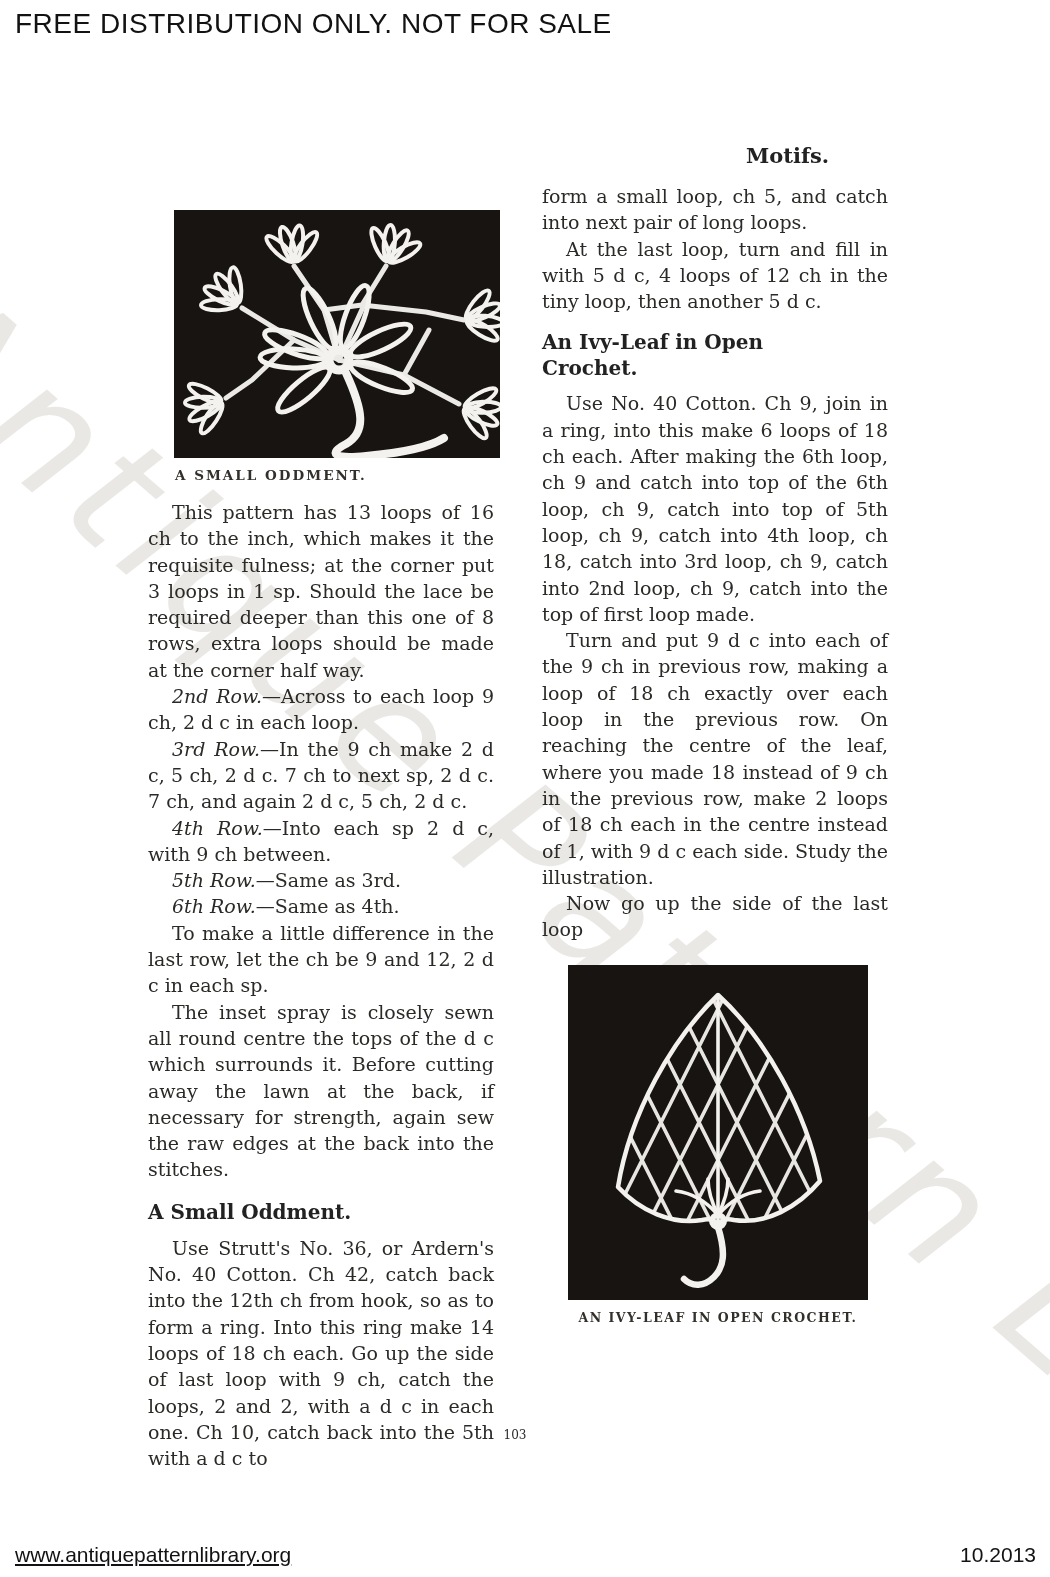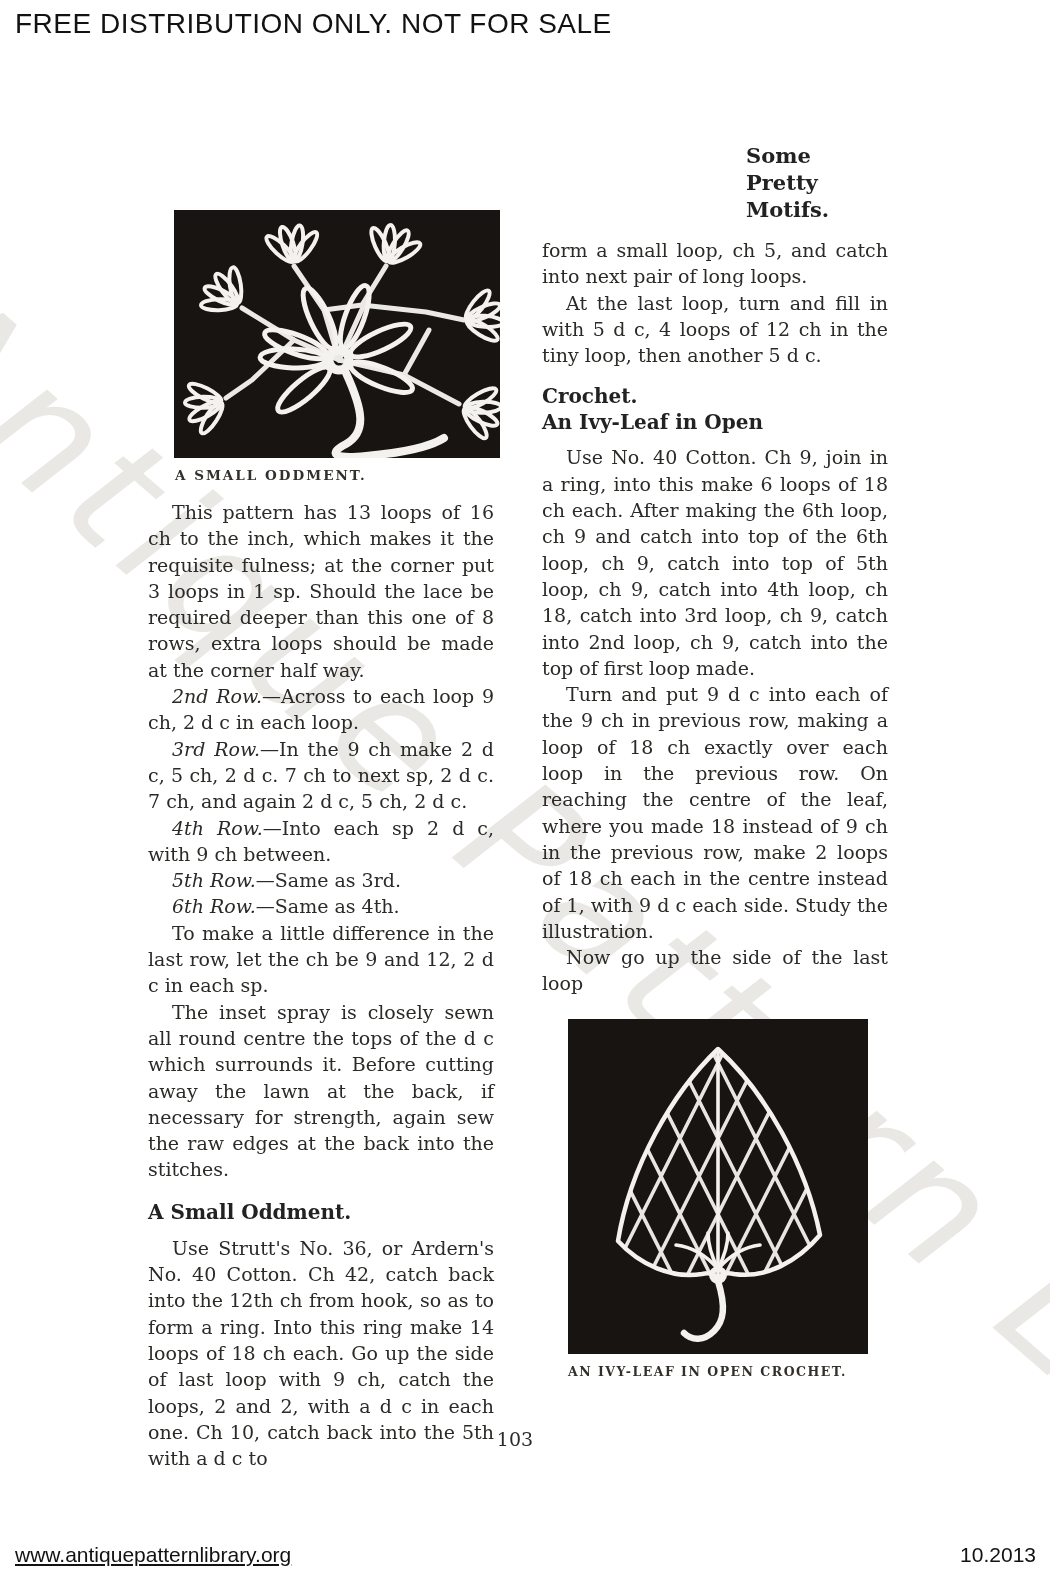--- a/index.html
+++ b/index.html
@@ -59,26 +59,26 @@
   
   .figure{display:block;}
   .figure-1{margin:0 0 0 26px;width:326px;height:248px;}
   .figure-2{margin:22px 0 0 26px;width:300px;height:335px;}
   .figure svg{display:block;width:100%;height:100%;}
   .caption{
     font-size:13.5px;font-weight:bold;letter-spacing:2px;
     color:#33302c;margin-top:9px;
   }
   .caption-1{margin-left:27px;}
-  .caption-2{margin-left:26px;width:300px;letter-spacing:1.5px;font-size:12.5px;margin-top:10px;}
+  .caption-2{margin-left:26px;width:300px;text-align:center;letter-spacing:1.5px;font-size:12.5px;margin-top:10px;}
   .text-after-figure{margin-top:16px;}
   
   .page-number{
     position:absolute;top:1428px;left:0;width:1030px;
-    text-align:center;font-size:19px;color:#2b2a27;z-index:2;
+    text-align:center;font-size:12px;color:#2b2a27;z-index:2;
   }
   
   .footer{
     position:absolute;left:0;bottom:10px;width:1050px;
     font-family:"Liberation Sans", sans-serif;
     font-size:21px;color:#121212;z-index:3;
   }
   .footer .site{position:absolute;left:15px;bottom:0;text-decoration:underline;}
   .footer .date{position:absolute;right:14px;bottom:0;}
   .stroke-art{stroke:#f4f2ee;fill:none;stroke-linecap:round;stroke-linejoin:round;}
@@ -175,31 +175,30 @@
       <p class="para indent"><span class="lead"></span><span>To make a little difference in the last row, let the ch be 9 and 12, 2 d c in each sp.</span></p>
       <p class="para indent"><span class="lead"></span><span>The inset spray is closely sewn all round centre the tops of the d c which surrounds it.  Before cutting away the lawn at the back, if necessary for strength, again sew the raw edges at the back into the stitches.</span></p>
       <div class="inline-heading">A Small Oddment.</div>
       <p class="para indent"><span class="lead"></span><span>Use Strutt's No. 36, or Ardern's No. 40 Cotton.  Ch 42, catch back into the 12th ch from hook, so as to form a ring.  Into this ring make 14 loops of 18 ch each.  Go up the side of last loop with 9 ch, catch the loops, 2 and 2, with a d c in each one.  Ch 10, catch back into the 5th with a d c to</span></p>
     </div>
   </div>
 
   <div class="col col-right">
 
     <div class="motifs-heading">
-      <div>Some Pretty</div>
       <div>Motifs.</div>
     </div>
 
     <div class="body-text">
       <p class="para"><span class="lead"></span><span>form a small loop, ch 5, and catch into next pair of long loops.</span></p>
       <p class="para indent"><span class="lead"></span><span>At the last loop, turn and fill in with 5 d c, 4 loops of 12 ch in the tiny loop, then another 5 d c.</span></p>
 
       <div class="section-heading">
+        <div>An Ivy-Leaf in Open</div>
         <div>Crochet.</div>
-        <div>An Ivy-Leaf in Open</div>
       </div>
 
       <p class="para indent"><span class="lead"></span><span>Use No. 40 Cotton.  Ch 9, join in a ring, into this make 6 loops of 18 ch each.  After making the 6th loop, ch 9 and catch into top of the 6th loop, ch 9, catch into top of 5th loop, ch 9, catch into 4th loop, ch 18, catch into 3rd loop, ch 9, catch into 2nd loop, ch 9, catch into the top of first loop made.</span></p>
       <p class="para indent"><span class="lead"></span><span>Turn and put 9 d c into each of the 9 ch in previous row, making a loop of 18 ch exactly over each loop in the previous row.  On reaching the centre of the leaf, where you made 18 instead of 9 ch in the previous row, make 2 loops of 18 ch each in the centre instead of 1, with 9 d c each side.  Study the illustration.</span></p>
       <p class="para indent"><span class="lead"></span><span>Now go up the side of the last loop</span></p>
     </div>
 
     <div class="figure figure-2">
       <svg viewBox="0 0 300 335">
         <rect x="0" y="0" width="300" height="335" fill="#171411"></rect>

